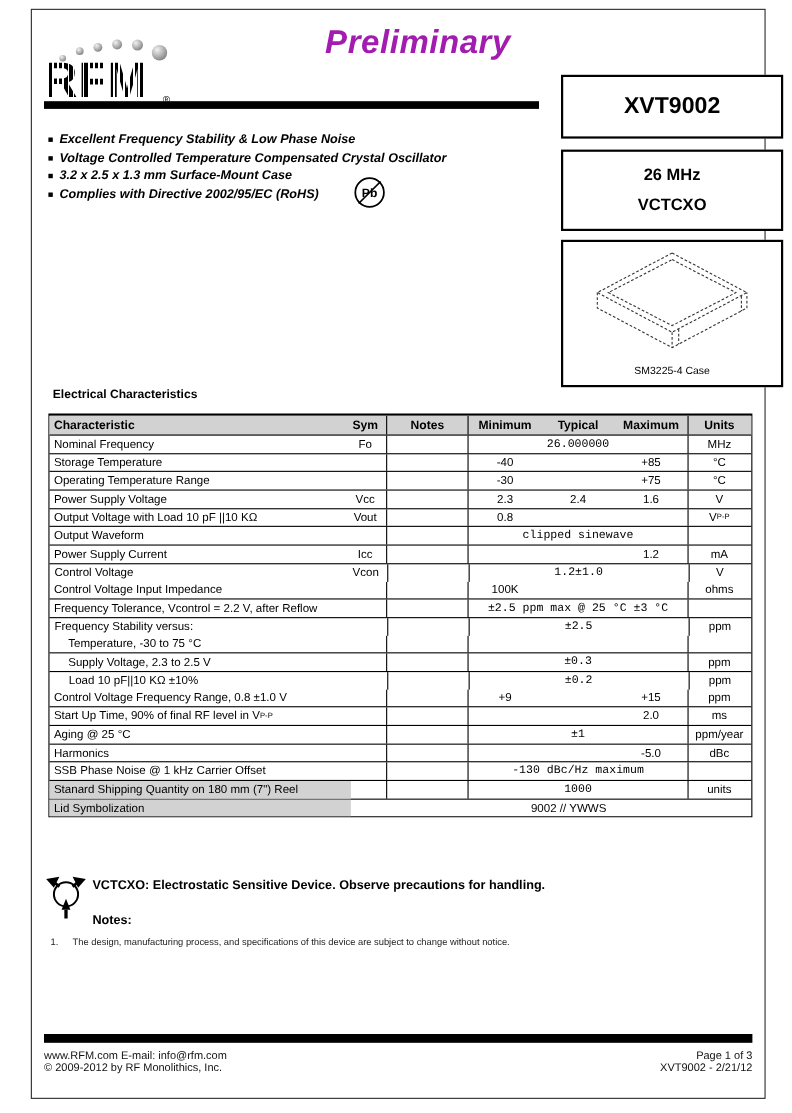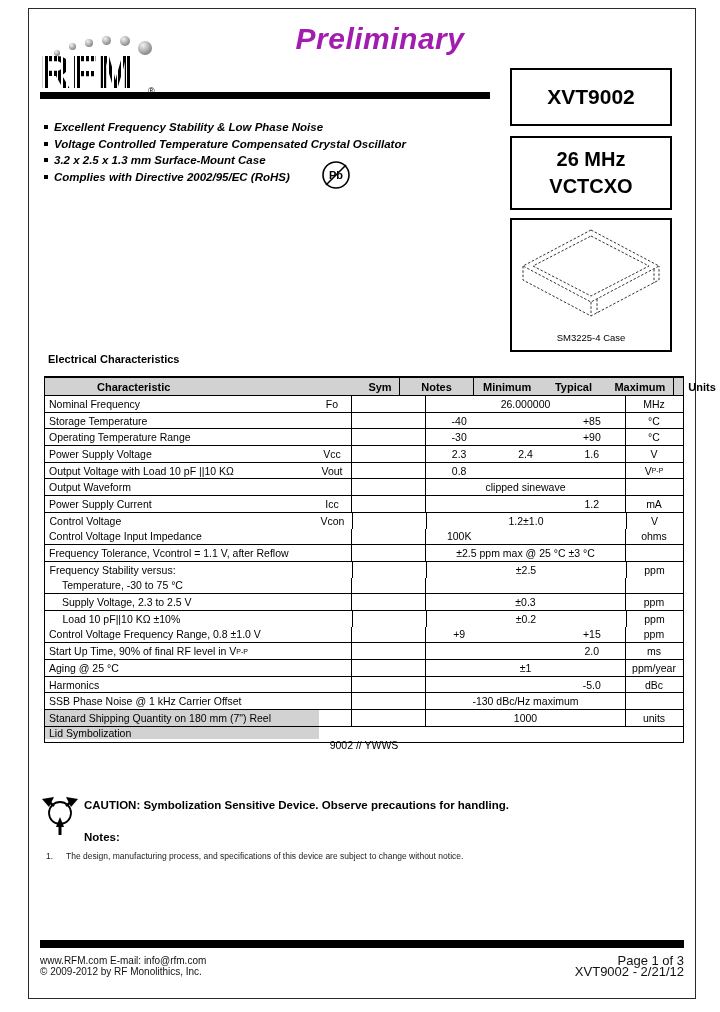--- a/index.html
+++ b/index.html
@@ -29,63 +29,63 @@
                font-style:italic;font-weight:bold;font-size:30px;color:#a21caf;letter-spacing:.5px;}
 
   
   .bullets{position:absolute;left:44px;top:119px;}
   .bullet-line{display:flex;align-items:center;height:16.5px;}
   .bullet-square{width:4px;height:4px;background:#000;margin-right:6px;flex:none;}
   .bullet-text{font-weight:bold;font-style:italic;font-size:11.5px;white-space:nowrap;}
   .pb-badge{position:absolute;left:320px;top:159px;width:32px;height:32px;}
 
   
-  .rbox{position:absolute;left:510px;width:162px;border:2px solid #000;box-sizing:border-box;
+  .rbox{position:absolute;left:510px;width:202px;border:2px solid #000;box-sizing:border-box;
         display:flex;flex-direction:column;align-items:center;justify-content:center;background:#fff;}
   .box-part{top:68px;height:58px;font-weight:bold;font-size:21px;}
-  .box-freq{top:136px;height:74px;font-weight:bold;font-size:20px;line-height:27px;}
+  .box-freq{top:136px;height:74px;font-weight:bold;font-size:15px;line-height:27px;}
   .box-case{top:218px;height:134px;justify-content:flex-start;}
   .case-label{position:absolute;bottom:7px;width:100%;text-align:center;font-size:9.5px;}
 
   
   .etitle{position:absolute;left:48px;top:353px;font-weight:bold;font-size:11px;}
   .etable{position:absolute;left:44px;top:376px;width:640px;box-sizing:border-box;
           border:1.5px solid #000;border-top-width:2px;font-size:10.5px;background:#fff;}
   .thead{display:flex;height:17px;background:#d2d2d2;font-weight:bold;font-size:11px;
-         border-bottom:1.2px solid #000;align-items:stretch;padding-left:48px;}
+         border-bottom:1.2px solid #000;align-items:stretch;}
   .trow{display:flex;height:15.7px;border-bottom:1px solid #000;align-items:stretch;}
   .trow.nobb{border-bottom:none;justify-content:center;}
-  .trow:last-child{border-bottom:none;flex-direction:column;}
+  .trow:last-child{border-bottom:none;}
   .tc{display:flex;align-items:center;box-sizing:border-box;}
   .charwrap{width:306px;flex:none;}
   .tc-char{width:268px;flex:none;display:flex;align-items:center;padding-left:4px;height:100%;
            box-sizing:border-box;white-space:nowrap;overflow:visible;}
   .tc-char.indent{padding-left:17px;}
   .tc-char.gray{background:#d2d2d2;width:274px;}
   .tc-sym{flex:1;display:flex;align-items:center;justify-content:center;}
   .tc-char.gray + .tc-sym{width:32px;}
   .notes{width:74px;flex:none;border-left:1px solid #000;justify-content:center;}
   .merge{width:200px;flex:none;border-left:1px solid #000;}
-  .mspan{flex:1;text-align:center;}
+  .mspan{flex:1;text-align:center;font-family:Liberation Mono, monospace;}
   .third{flex:1;text-align:center;}
   .units{width:57px;flex:none;border-left:1px solid #000;justify-content:center;}
   .full{flex:1;justify-content:center;}
   sub{font-size:7px;}
 
   
   .esd-icon{position:absolute;left:40px;top:789px;}
   .caution-text{position:absolute;left:84px;top:799px;font-weight:bold;font-size:11.5px;}
   .notes-label{position:absolute;left:84px;top:831px;font-weight:bold;font-size:11.5px;}
   .note-line{position:absolute;left:46px;top:851px;font-size:8.5px;color:#222;display:flex;}
   .note-num{width:20px;flex:none;}
 
   
   .footer-bar{position:absolute;left:40px;top:940px;width:644px;height:8px;background:#000;}
   .footer-left{position:absolute;left:40px;top:955px;font-size:10px;line-height:11px;color:#111;}
-  .footer-right{position:absolute;right:36px;top:955px;font-size:13px;line-height:11px;text-align:right;color:#111;}
+  .footer-right{position:absolute;right:36px;top:955px;font-size:10px;line-height:11px;text-align:right;color:#111;}
 </style>
 </head>
 <body>
 
 <div class="page">
   <div class="page-frame"></div>
 
   <div class="logo">
     <span class="dot d1"></span>
     <span class="dot d2"></span>
@@ -198,21 +198,21 @@
           <div class="tc charwrap">
             <div class="tc-char">
               <span>Operating Temperature Range</span>
             </div>
             <div class="tc-sym"></div>
           </div>
           <div class="tc notes"></div>
           <div class="tc merge">
             <div class="third">-30</div>
             <div class="third"></div>
-            <div class="third">+90</div>
+            <div class="third">+75</div>
           </div>
           <div class="tc units">
             <span>°C</span>
           </div>
         </div>
         <div class="trow">
           <div class="tc charwrap">
             <div class="tc-char">
               <span>Power Supply Voltage</span>
             </div>
@@ -306,21 +306,21 @@
             <div class="third"></div>
             <div class="third"></div>
           </div>
           <div class="tc units">
             <span>ohms</span>
           </div>
         </div>
         <div class="trow">
           <div class="tc charwrap">
             <div class="tc-char">
-              <span>Frequency Tolerance, Vcontrol = 1.1 V, after Reflow</span>
+              <span>Frequency Tolerance, Vcontrol = 2.2 V, after Reflow</span>
             </div>
             <div class="tc-sym"></div>
           </div>
           <div class="tc notes"></div>
           <div class="tc merge">
             <div class="mspan">±2.5 ppm max @ 25 °C ±3 °C</div>
           </div>
           <div class="tc units">
             <span></span>
           </div>
@@ -498,21 +498,21 @@
 
   <svg class="esd-icon" width="40" height="48" viewBox="0 0 40 48">
     <circle cx="20" cy="24" r="11" fill="none" stroke="#000" stroke-width="1.8"></circle>
     <polygon points="2,10 14,8 9,18" fill="#000"></polygon>
     <line x1="8" y1="12" x2="14" y2="17" stroke="#000" stroke-width="2.5"></line>
     <polygon points="38,10 26,8 31,18" fill="#000"></polygon>
     <line x1="32" y1="12" x2="26" y2="17" stroke="#000" stroke-width="2.5"></line>
     <polygon points="20,28 16,38 24,38" fill="#000"></polygon>
     <line x1="20" y1="38" x2="20" y2="46" stroke="#000" stroke-width="3"></line>
   </svg>
-  <div class="caution-text">CAUTION: Symbolization Sensitive Device. Observe precautions for handling.</div>
+  <div class="caution-text">VCTCXO: Electrostatic Sensitive Device. Observe precautions for handling.</div>
   <div class="notes-label">Notes:</div>
   <div class="note-line">
     <span class="note-num">1.</span>
     <span>The design, manufacturing process, and specifications of this device are subject to change without notice.</span>
   </div>
 
   <div class="footer-bar"></div>
   <div class="footer-left">
     <div>www.RFM.com  E-mail: info@rfm.com</div>
     <div>© 2009-2012 by RF Monolithics, Inc.</div>

